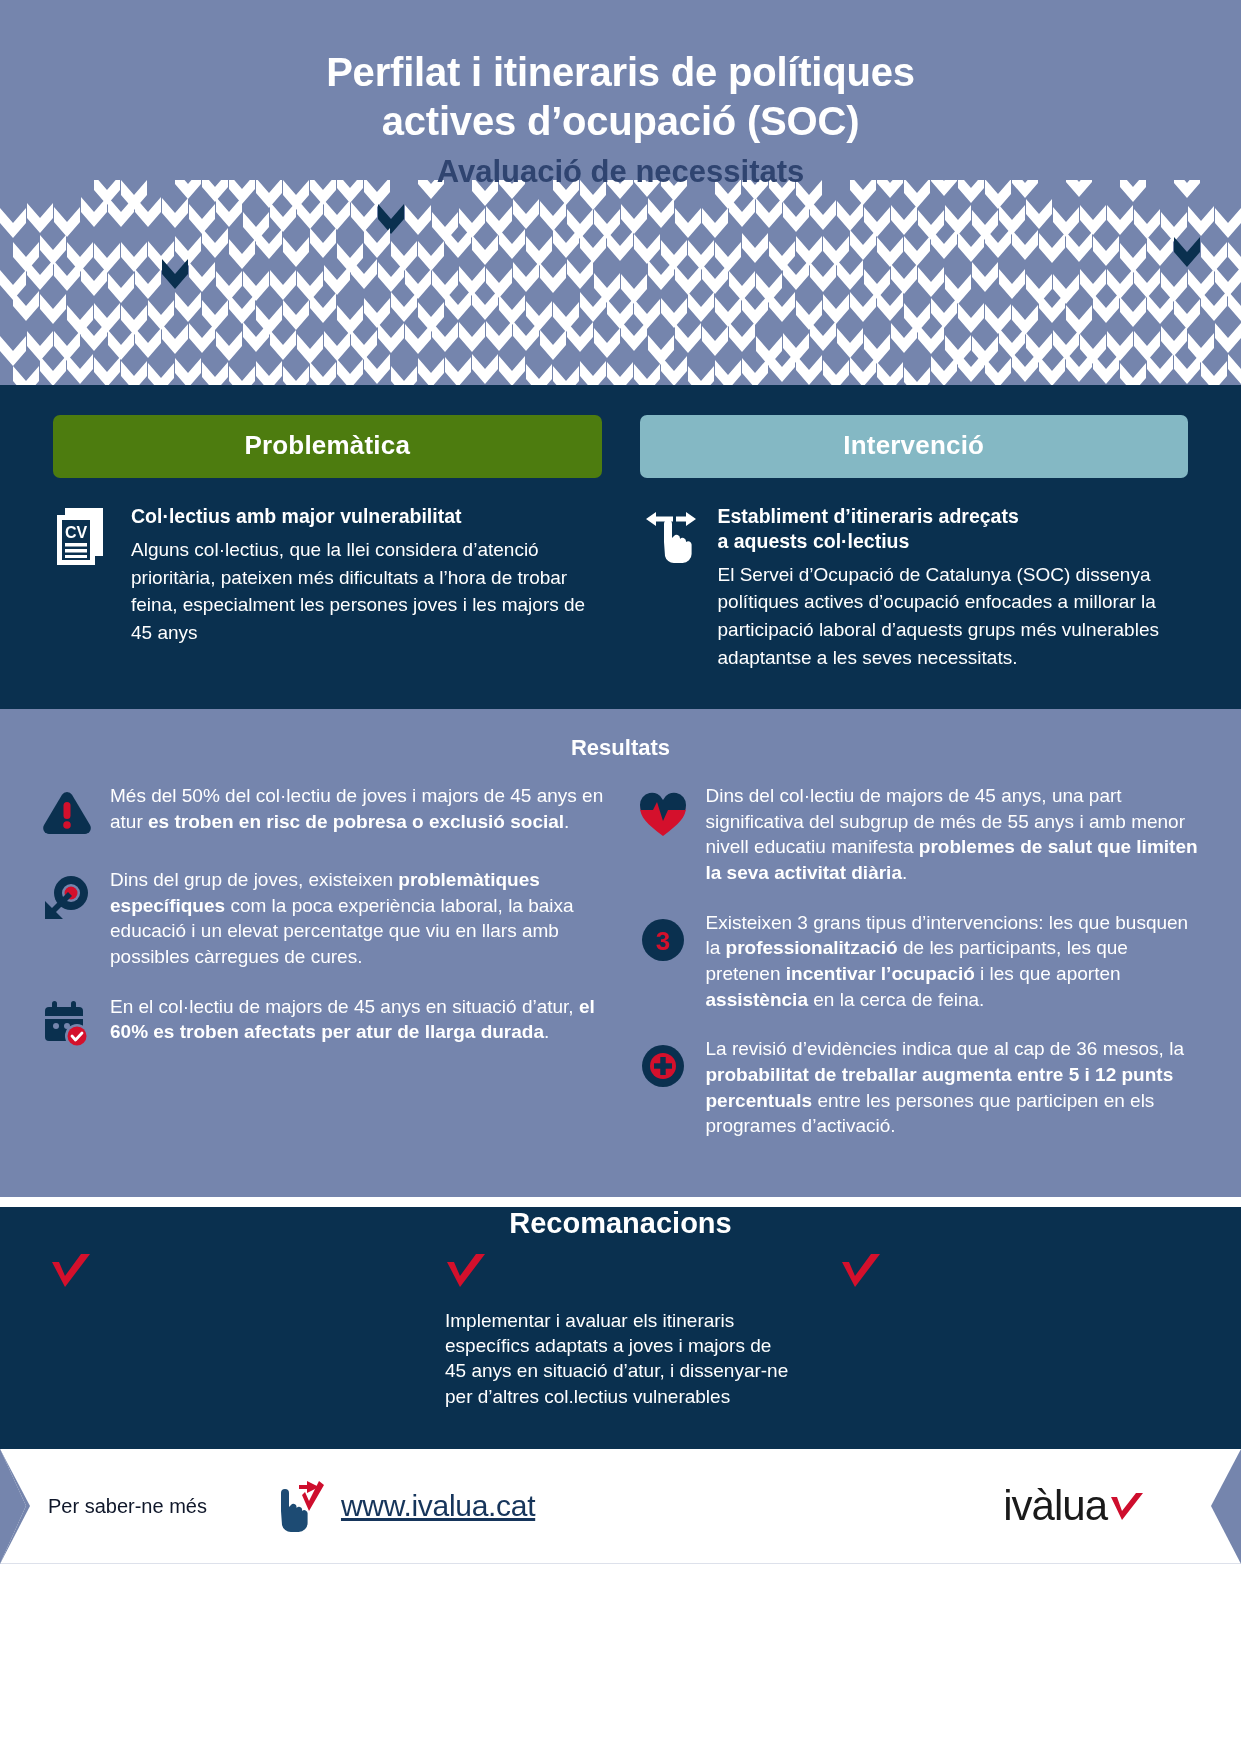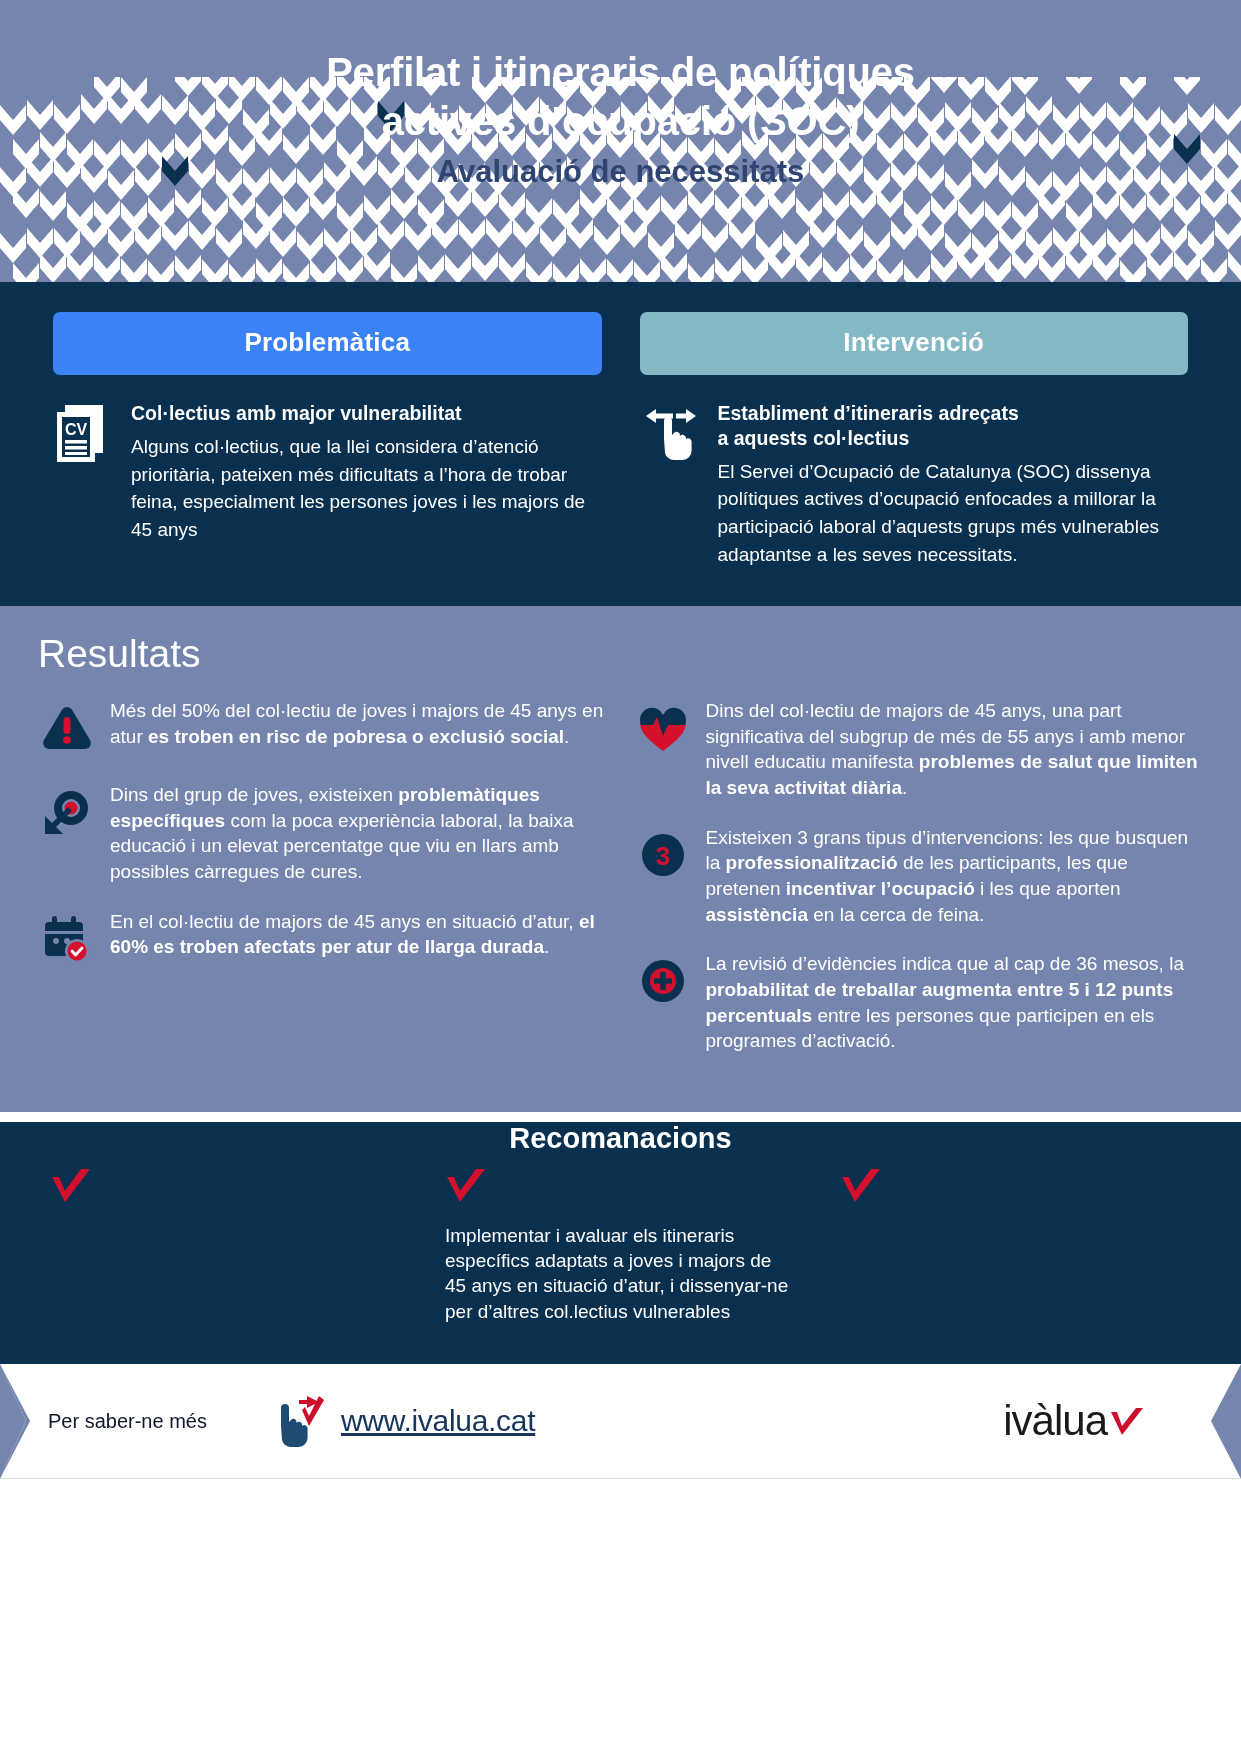--- a/index.html
+++ b/index.html
@@ -15,21 +15,21 @@
     position: relative;
     width: 1241px;
     height: 1754px;
     overflow: hidden;
     background: #ffffff;
   }
 
   
   .header {
     position: relative;
-    height: 282px;
+    height: 385px;
     background: #7585ad;
     overflow: hidden;
   }
   .header-titles {
     position: relative;
     z-index: 4;
     padding-top: 48px;
     text-align: center;
   }
   .title-1, .title-2 {
@@ -65,21 +65,21 @@
 
   .pill {
     border-radius: 7px;
     text-align: center;
     padding: 15px 10px 17px 10px;
     color: #ffffff;
     font-size: 26px;
     font-weight: bold;
     letter-spacing: .2px;
   }
-  .pill.red  { background: #3b82f6; }
+  .pill.red  { background: #4d7c0f; }
   .pill.teal { background: #84b8c4; }
 
   .block {
     display: flex;
     gap: 16px;
     margin-top: 26px;
   }
   .block .icon-wrap {
     flex: 0 0 auto;
     width: 62px;
@@ -100,23 +100,24 @@
     line-height: 1.45;
     font-weight: 300;
   }
 
   
   .sec-mid {
     background: #7585ad;
     padding: 18px 38px 34px 38px;
   }
   .sec-title {
+    text-align: center;
     color: #ffffff;
-    font-size: 39px;
-    font-weight: normal;
+    font-size: 22px;
+    font-weight: bold;
     margin: 8px 0 22px 0;
   }
   .res-cols {
     display: flex;
     gap: 26px;
   }
   .res-col { width: 50%; }
   .res-item {
     display: flex;
     gap: 14px;

